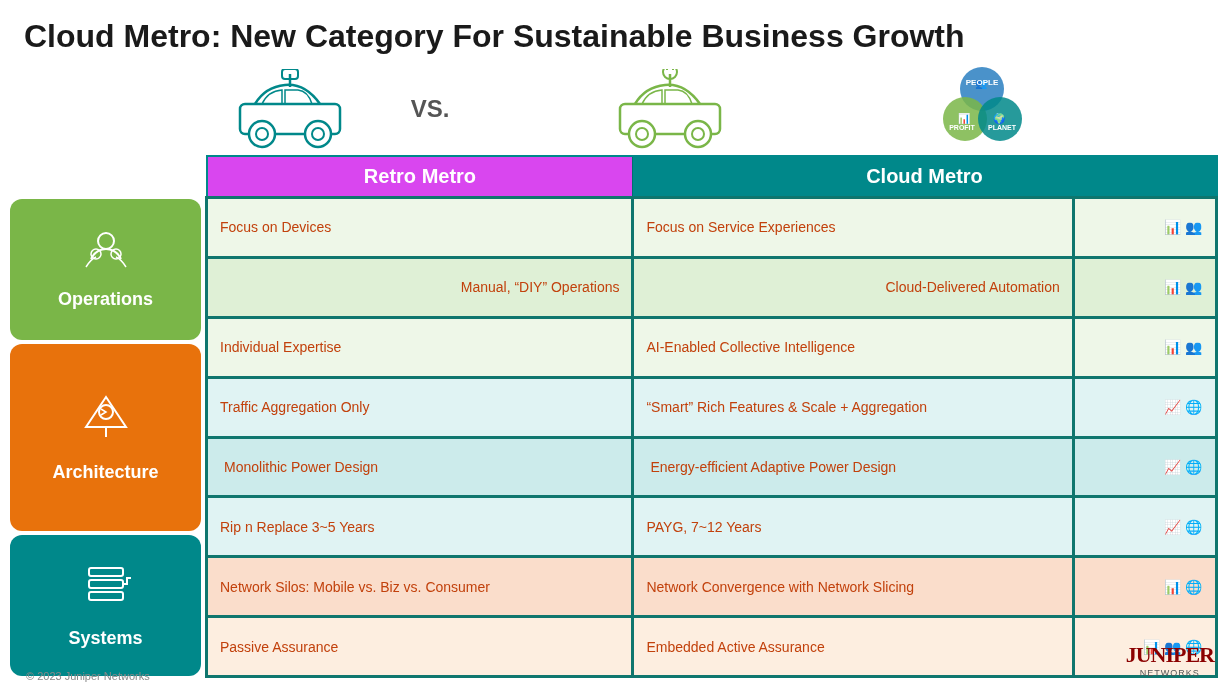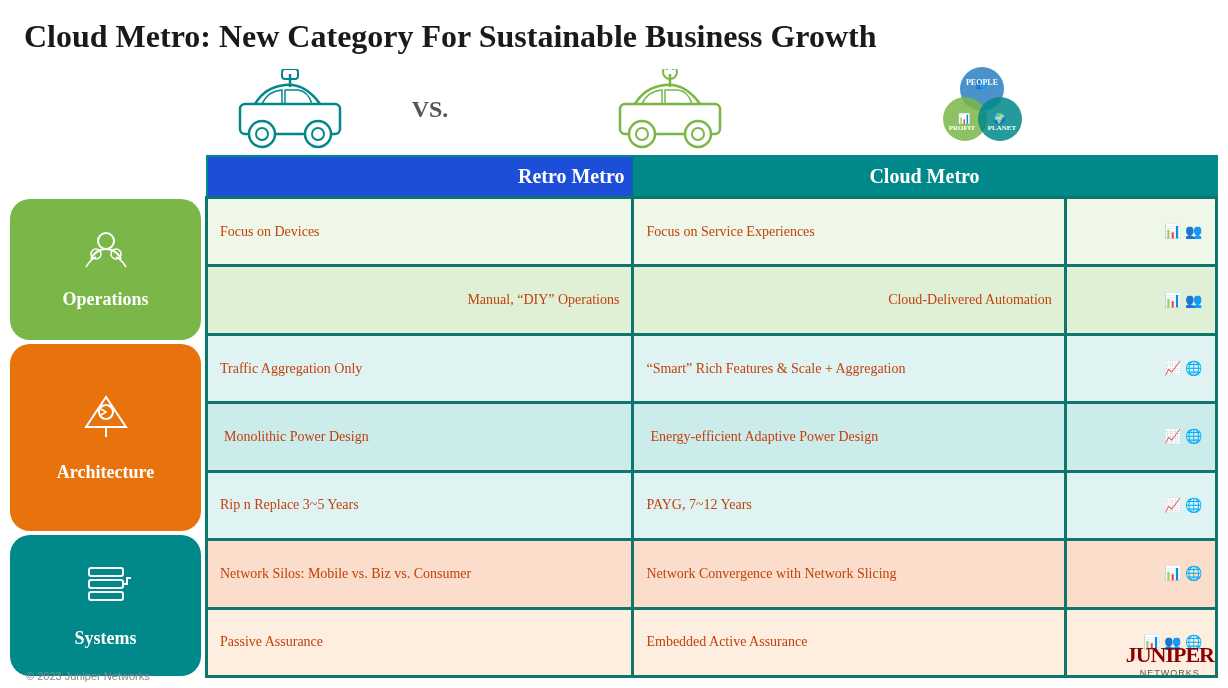--- a/index.html
+++ b/index.html
@@ -53,21 +53,21 @@
       flex-direction: column;
       width: 195px;
       flex-shrink: 0;
     }
 
     .cat-block {
       display: flex;
       flex-direction: column;
       align-items: center;
       justify-content: center;
-      border-radius: 20px;
+      border-radius: 12px;
       margin: 2px 4px 2px 0;
     }
 
     .cat-block.operations {
       background: #7ab648;
       flex: 3;
     }
 
     .cat-block.systems {
       background: #00888a;
@@ -102,23 +102,22 @@
       background: #00888a;
       color: white;
       font-size: 18px;
       font-weight: bold;
       padding: 10px 16px;
       text-align: center;
       border: 1px solid #007070;
     }
 
     .data-table th.retro-header {
-      background: #1d4ed8;
+      background: #d946ef;
       width: 38%;
-      text-align: right;
     }
 
     .data-table th.cloud-header {
       background: #00888a;
       width: 52%;
     }
 
     .data-table td {
       padding: 7px 12px;
       font-size: 14px;
@@ -184,21 +183,20 @@
 
     .header-row th {
       font-size: 20px;
       padding: 8px;
     }
 
     .full-layout {
       display: flex;
       flex-direction: column;
       height: 688px;
-      font-family: Liberation Serif, serif;
     }
 
     .content-area {
       display: flex;
       flex: 1;
       padding: 0 10px 10px 10px;
     }
   </style>
 </head>
 <body>
@@ -334,20 +332,28 @@
           </td>
         </tr>
         <tr class="row-ops-alt">
           <td>Manual, “DIY” Operations</td>
           <td>Cloud-Delivered Automation</td>
           <td class="icons-cell">
             <span>📊</span>
             <span>👥</span>
           </td>
         </tr>
+        <tr class="row-ops">
+          <td>Individual Expertise</td>
+          <td>AI-Enabled Collective Intelligence</td>
+          <td class="icons-cell">
+            <span>📊</span>
+            <span>👥</span>
+          </td>
+        </tr>
 
         <tr class="row-sys">
           <td>Traffic Aggregation Only</td>
           <td>“Smart” Rich Features &amp; Scale + Aggregation</td>
           <td class="icons-cell">
             <span>📈</span>
             <span>🌐</span>
           </td>
         </tr>
         <tr class="row-sys-alt">

